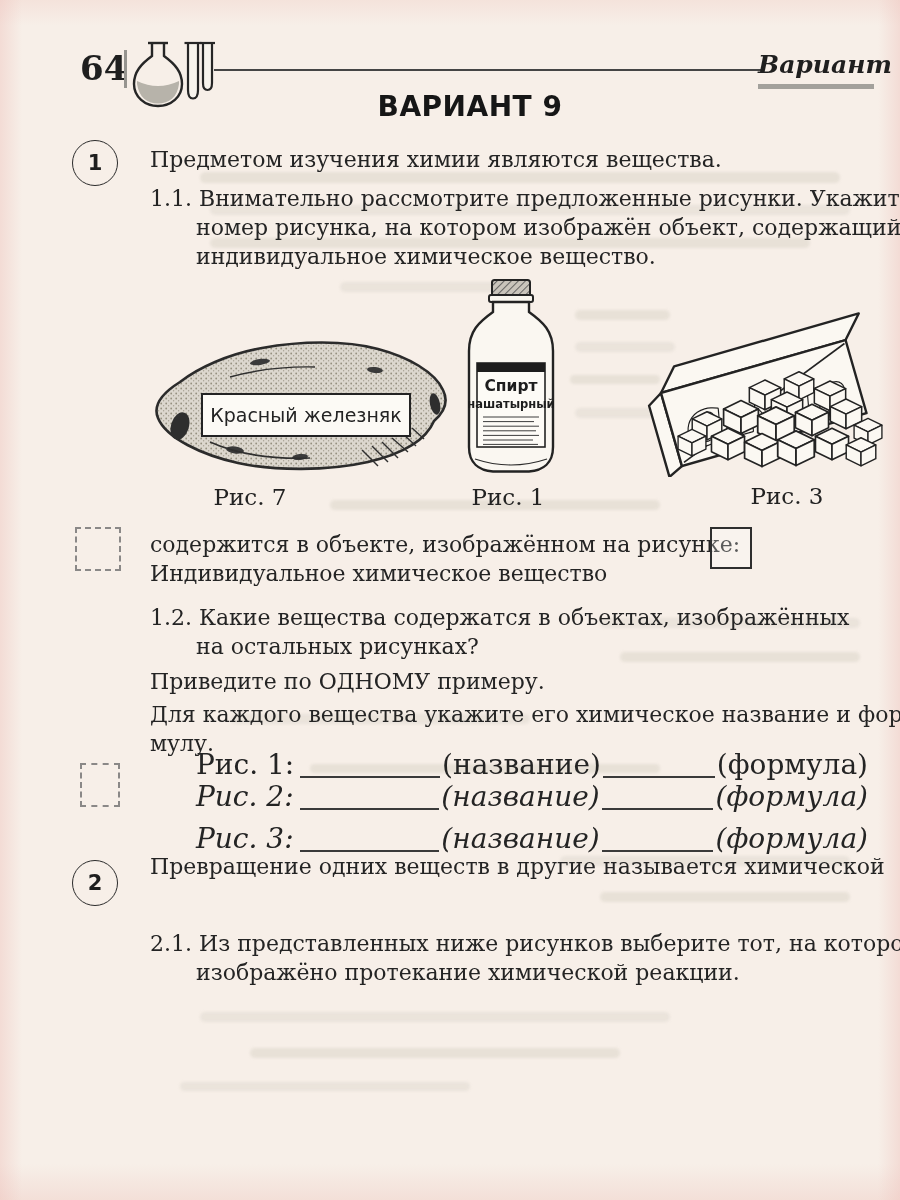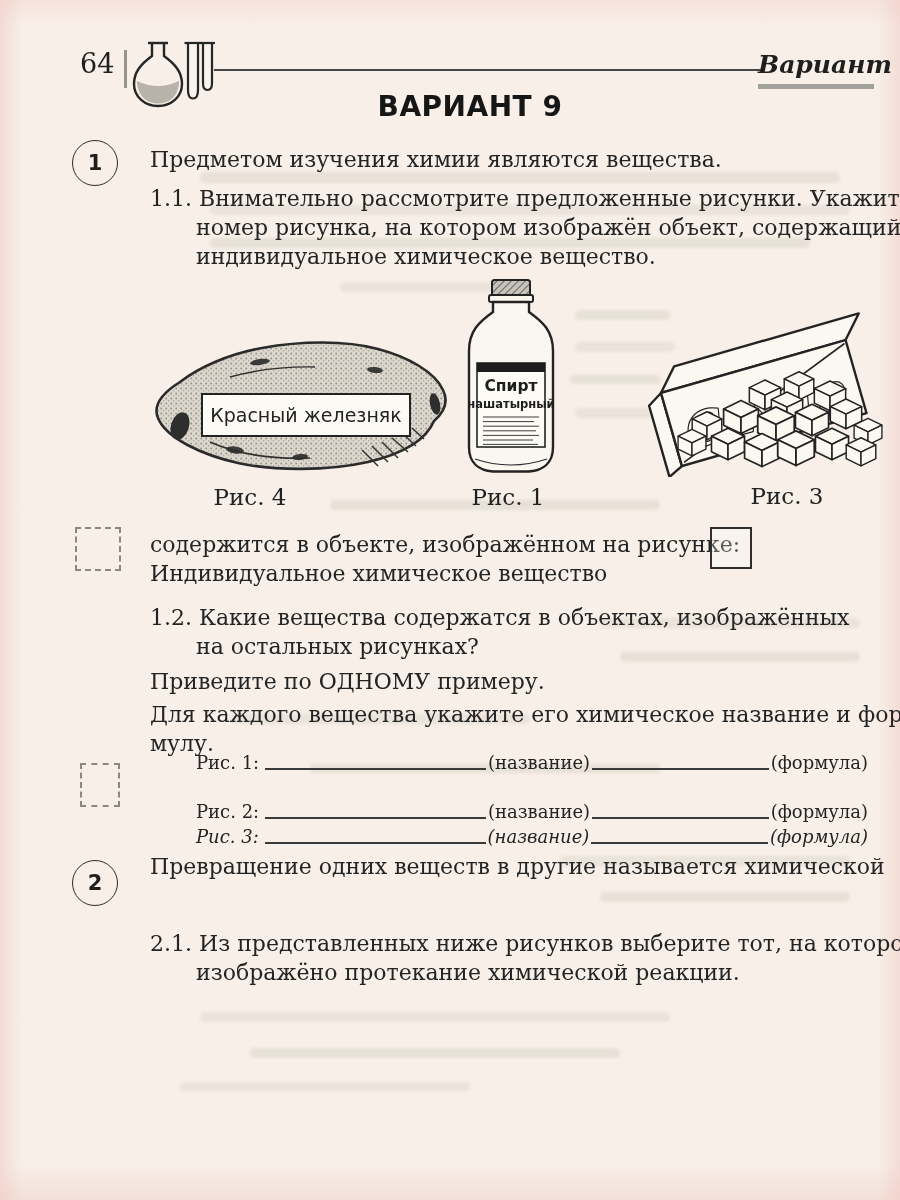--- a/index.html
+++ b/index.html
@@ -18,27 +18,27 @@
   .indent{padding-left:46px;}
   .qcircle{
     width:46px;height:46px;border:1.8px solid #2b2b2b;border-radius:50%;
     display:flex;align-items:center;justify-content:center;
     font-family:"DejaVu Sans", sans-serif;font-weight:bold;font-size:21px;color:#1e1e1e;
     box-sizing:border-box;background:transparent;
   }
   .dashedbox{border:2px dashed #6f6f6f;box-sizing:border-box;opacity:.8;}
   .answerbox{border:2.2px solid #2e2e2e;box-sizing:border-box;background:rgba(255,255,255,.25);}
   .caption{font-size:23px;color:#222;white-space:nowrap;}
-  .figrow{display:flex;width:672px;font-size:18px;align-items:flex-end;white-space:nowrap;color:#242424;}
+  .figrow{display:flex;width:672px;font-size:28px;align-items:flex-end;white-space:nowrap;color:#242424;}
   .figrow .lbl{margin-right:4px;}
   .fill{flex:1;border-bottom:2px solid #3a3a3a;margin:0 2px 3px 2px;height:20px;}
   .fill.first{flex:1.25;}
   .ghost{position:absolute;border-radius:6px;background:rgba(140,142,110,.14);filter:blur(1.6px);}
   .ghost.g2{background:rgba(150,150,130,.12);}
-  .hdr-num{font-size:27px;font-weight:normal;color:#1f1f1f;}
+  .hdr-num{font-size:34px;font-weight:bold;color:#1f1f1f;}
   .hdr-variant{font-size:25px;font-weight:bold;font-style:italic;color:#1f1f1f;white-space:nowrap;}
   .title{font-family:"DejaVu Sans", sans-serif;font-weight:bold;font-size:28px;letter-spacing:.5px;text-align:center;color:#161616;}
 </style>
 </head>
 <body>
 
 <div id="page">
 
   <div class="ghost" style="left:200px;top:172px;width:640px;height:11px;"></div>
   <div class="ghost g2" style="left:210px;top:205px;width:640px;height:10px;"></div>
@@ -109,21 +109,21 @@
       <line x1="222" y1="128" x2="238" y2="144"></line>
         <line x1="232" y1="124" x2="248" y2="140"></line>
       <line x1="242" y1="120" x2="258" y2="136"></line>
         <line x1="252" y1="116" x2="268" y2="130"></line>
       <line x1="262" y1="111" x2="276" y2="124"></line>
         <line x1="272" y1="106" x2="284" y2="117"></line>
     </g>
     <rect x="62" y="72" width="208" height="42" fill="#fcfaf5" stroke="#232323" stroke-width="2"></rect>
     <text x="166" y="100" text-anchor="middle" font-family="DejaVu Sans, sans-serif" font-size="19" fill="#232323">Красный железняк</text>
   </svg>
-  <div class="abs caption" style="left:250px;top:484px;transform:translateX(-50%);">Рис. 4</div>
+  <div class="abs caption" style="left:250px;top:484px;transform:translateX(-50%);">Рис. 7</div>
 
   <svg class="abs" style="left:464px;top:278px;" width="94" height="198" viewBox="0 0 94 198">
     <defs>
       <pattern id="caphatch" width="5" height="5" patternUnits="userSpaceOnUse" patternTransform="rotate(45)">
         <rect width="5" height="5" fill="#c9c4bb"></rect>
         <line x1="0" y1="0" x2="0" y2="5" stroke="#4c4c4c" stroke-width="1.6"></line>
       </pattern>
     </defs>
     <rect x="28" y="2" width="38" height="16" rx="2.5" fill="url(#caphatch)" stroke="#232323" stroke-width="2"></rect>
     <rect x="25" y="17" width="44" height="7" rx="2" fill="#f9f6ef" stroke="#232323" stroke-width="2"></rect>
@@ -196,21 +196,21 @@
 
   <div class="abs dashedbox" style="left:80px;top:763px;width:40px;height:44px;"></div>
 
   <div class="abs figrow" style="left:196px;top:748px;">
     <span class="lbl">Рис. 1:</span>
     <span class="fill first"></span>
     <span>(название)</span>
     <span class="fill"></span>
     <span>(формула)</span>
   </div>
-  <div class="abs figrow" style="left:196px;top:797px;">
+  <div class="abs figrow" style="left:196px;top:780px;font-style:italic;">
     <span class="lbl">Рис. 2:</span>
     <span class="fill first"></span>
     <span>(название)</span>
     <span class="fill"></span>
     <span>(формула)</span>
   </div>
   <div class="abs figrow" style="left:196px;top:822px;font-style:italic;">
     <span class="lbl">Рис. 3:</span>
     <span class="fill first"></span>
     <span>(название)</span>

